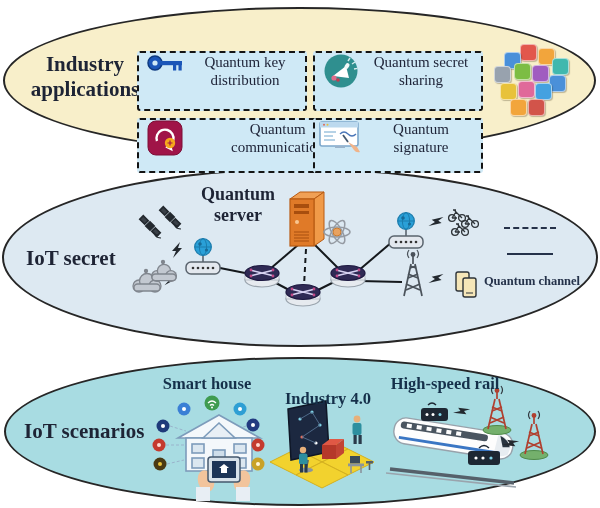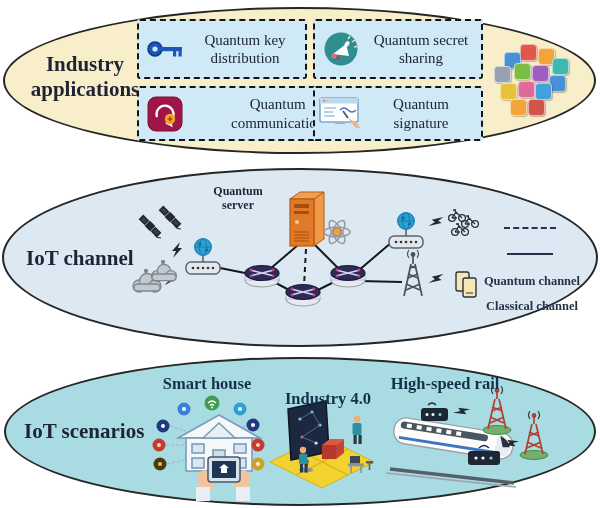--- a/index.html
+++ b/index.html
@@ -6,27 +6,27 @@
   .canvas{position:relative;width:600px;height:508px;background:#fff;overflow:hidden;
           font-family:"Liberation Serif","DejaVu Serif",serif;color:#1e2435;}
   .ellipse{position:absolute;border:2.5px solid #262626;border-radius:50%;box-sizing:border-box;}
   .ell-top{left:3px;top:7px;width:593px;height:147px;background:#f8efca;}
   .ell-mid{left:2px;top:168px;width:596px;height:179px;background:#dde9f2;}
   .ell-bot{left:4px;top:357px;width:592px;height:149px;background:#a8dce2;}
   .elabel{position:absolute;text-align:center;line-height:1.18;font-weight:600;font-size:21px;color:#1e2435;}
   .lbl-qa{left:22px;top:52px;width:126px;}
   .lbl-net{left:26px;top:246px;width:140px;white-space:nowrap;text-align:left;}
   .lbl-scen{left:24px;top:419px;width:150px;white-space:nowrap;text-align:left;}
-  .lbl-server{left:197px;top:184px;width:82px;font-size:12px;font-weight:600;}
+  .lbl-server{left:197px;top:184px;width:82px;font-size:18px;font-weight:600;}
   .scene-lbl{position:absolute;text-align:center;font-weight:700;font-size:16.5px;color:#15304a;}
   .lbl-house{left:152px;top:374px;width:110px;}
   .lbl-ind{left:276px;top:389px;width:104px;}
   .lbl-rail{left:383px;top:374px;width:124px;}
   .qbox{position:absolute;background:#cfe9f6;border:2.3px dashed #141414;border-radius:3px;
-        display:flex;align-items:center;box-sizing:border-box;}
+        display:flex;align-items:flex-start;box-sizing:border-box;margin-top:32px;}
   .qb1{left:137px;top:19px;width:170px;height:60px;}
   .qb2{left:313px;top:19px;width:170px;height:60px;}
   .qb3{left:137px;top:86px;width:180px;height:55px;gap:40px;}
   .qb4{left:313px;top:86px;width:170px;height:55px;}
   .qbox .icon{width:52px;display:flex;justify-content:center;align-items:center;flex:0 0 52px;}
   .qbox .blabel{flex:1;text-align:center;font-size:15px;line-height:1.22;padding-right:6px;color:#20263a;}
   .apps{position:absolute;left:492px;top:42px;width:78px;height:80px;}
   .cube{position:absolute;width:17px;height:17px;border-radius:4px;
         border:1px solid rgba(255,255,255,.55);box-shadow:1px 1px 1px rgba(60,50,20,.3);box-sizing:border-box;}
   .legend-line{position:absolute;}
@@ -315,21 +315,21 @@
         <circle cx="491" cy="101" r="1.6" fill="#7fd4e8"></circle>
       </g>
       <use href="#sbolt" x="456" y="48" transform="rotate(55 463 56)"></use>
       <use href="#sbolt" x="505" y="80" transform="rotate(55 512 88)"></use>
       <use href="#rtower" x="497" y="42"></use>
       <use href="#rtower" x="534" y="67"></use>
     </g>
   </svg>
 
   <div class="elabel lbl-qa">Industry applications</div>
-  <div class="elabel lbl-net">IoT channel</div>
+  <div class="elabel lbl-net">IoT secret</div>
   <div class="elabel lbl-scen">IoT scenarios</div>
   <div class="elabel lbl-server">Quantum server</div>
 
   <div class="qbox qb1">
     <span class="icon">
       <svg width="38" height="20" viewBox="0 0 38 20">
         <circle cx="9" cy="10" r="7" fill="#1b56b8" stroke="#0e3a80" stroke-width="1.5"></circle>
         <circle cx="9" cy="10" r="2.6" fill="#cfe9f6"></circle>
         <rect x="15" y="8" width="21" height="4.2" fill="#1b56b8"></rect>
         <rect x="27" y="12" width="3.2" height="5.5" fill="#1b56b8"></rect>
@@ -394,19 +394,18 @@
     <div class="cube" style="left:8px;top:41px;background:#e8c23a"></div>
     <div class="cube" style="left:26px;top:39px;background:#e0699a"></div>
     <div class="cube" style="left:43px;top:41px;background:#44a1e0"></div>
     <div class="cube" style="left:18px;top:57px;background:#f2a53c"></div>
     <div class="cube" style="left:36px;top:57px;background:#d2544a"></div>
   </div>
 
   <div class="legend-line lg-dash"></div>
   <div class="legend-lbl lg-l1">Quantum channel</div>
   <div class="legend-line lg-solid"></div>
-  <div class="legend-lbl lg-l2">Classical channel</div>
 
   <div class="scene-lbl lbl-house">Smart house</div>
   <div class="scene-lbl lbl-ind">Industry 4.0</div>
   <div class="scene-lbl lbl-rail">High-speed rail</div>
 
 </div>
 
 </body></html>

